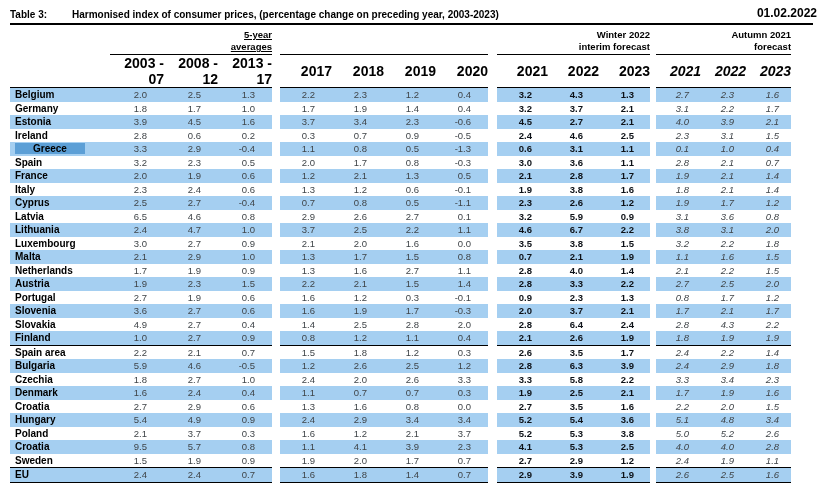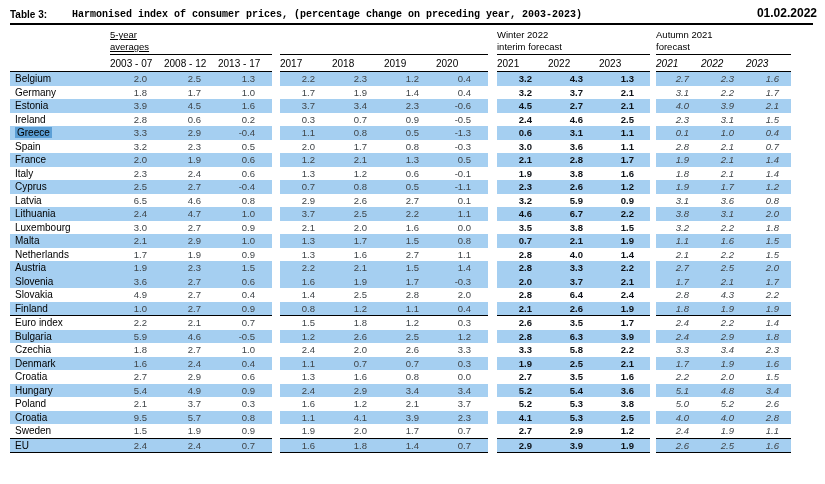--- a/index.html
+++ b/index.html
@@ -6,52 +6,52 @@
   body{
     width:825px;height:484px;background:#fff;overflow:hidden;
     font-family:"Liberation Sans","DejaVu Sans",sans-serif;color:#000;
     -webkit-font-smoothing:antialiased;
   }
   .page{position:relative;padding:6px 8px 0 10px;}
 
   
   .titlebar{display:flex;align-items:flex-end;font-weight:bold;font-size:10px;white-space:nowrap;}
   .tlabel{width:62px;flex:0 0 62px;}
-  .ttitle{flex:1 1 auto;font-family:Liberation Mono, monospace;}
+  .ttitle{flex:1 1 auto;}
   .tdate{margin-left:auto;font-size:12px;}
   .rule{height:2px;background:#000;margin-top:3px;width:803px;}
 
   
   table{border-collapse:collapse;table-layout:fixed;width:781px;margin-top:2px;}
   th,td{padding:0;}
 
-  .grp th{font-size:9.5px;font-weight:normal;text-align:left;vertical-align:bottom;line-height:12px;padding-bottom:1px;height:26px;}
+  .grp th{font-size:9.5px;font-weight:bold;text-align:right;vertical-align:bottom;line-height:12px;padding-bottom:1px;height:26px;}
   .grp .u{text-decoration:underline;}
 
-  .yrs th{font-size:10px;font-weight:normal;height:16px;text-align:left;vertical-align:middle;border-bottom:1.6px solid #000;}
+  .yrs th{font-size:14px;font-weight:bold;height:16px;text-align:right;vertical-align:middle;border-bottom:1.6px solid #000;}
   .yrs th.y{border-top:1.6px solid #000;}
   .yrs th.it{font-style:italic;}
   .yrs th.gap,.grp th.gap{border:none;}
 
   tbody td{height:13.5px;font-size:9.5px;line-height:13.5px;vertical-align:middle;}
-  td.c{font-weight:normal;font-size:10px;padding-left:5px;text-align:left;white-space:nowrap;}
+  td.c{font-weight:bold;font-size:10px;padding-left:5px;text-align:left;white-space:nowrap;}
   td.v{text-align:right;color:#3F4448;}
   td.g1{padding-right:17px;}
   td.g2{padding-right:17px;}
   td.g3{padding-right:16px;}
   td.g4{padding-right:12px;}
   td.w{font-weight:bold;color:#0D1117;}
   td.f{font-style:italic;}
 
   tr.blue td:not(.gap){background:var(--blue,#A5CFF1);}
   td.gap{background:#fff;}
   tr.sep td:not(.gap){border-top:1.6px solid #000;}
   tr.eu td:not(.gap){border-top:1.6px solid #000;border-bottom:1.6px solid #000;}
 
-  .hl{background:var(--hl,#5C9FD6);padding:0 2px;}
+  .hl{background:var(--hl,#5C9FD6);padding:0 18px;}
 </style>
 </head>
 <body>
 
 <div class="page">
 
   <div class="titlebar">
     <span class="tlabel">Table 3:</span>
     <span class="ttitle">Harmonised index of consumer prices, (percentage change on preceding year, 2003-2023)</span>
     <span class="tdate">01.02.2022</span>
@@ -397,20 +397,39 @@
           <td class="v g2">1.4</td>
           <td class="gap"></td>
           <td class="v g3 w">2.8</td>
           <td class="v g3 w">3.3</td>
           <td class="v g3 w">2.2</td>
           <td class="gap"></td>
           <td class="v g4 f">2.7</td>
           <td class="v g4 f">2.5</td>
           <td class="v g4 f">2.0</td>
         </tr>
+        <tr class="">
+          <td class="c">Portugal</td>
+          <td class="v g1">2.7</td>
+          <td class="v g1">1.9</td>
+          <td class="v g1">0.6</td>
+          <td class="gap"></td>
+          <td class="v g2">1.6</td>
+          <td class="v g2">1.2</td>
+          <td class="v g2">0.3</td>
+          <td class="v g2">-0.1</td>
+          <td class="gap"></td>
+          <td class="v g3 w">0.9</td>
+          <td class="v g3 w">2.3</td>
+          <td class="v g3 w">1.3</td>
+          <td class="gap"></td>
+          <td class="v g4 f">0.8</td>
+          <td class="v g4 f">1.7</td>
+          <td class="v g4 f">1.2</td>
+        </tr>
         <tr class="blue">
           <td class="c">Slovenia</td>
           <td class="v g1">3.6</td>
           <td class="v g1">2.7</td>
           <td class="v g1">0.6</td>
           <td class="gap"></td>
           <td class="v g2">1.6</td>
           <td class="v g2">1.9</td>
           <td class="v g2">1.7</td>
           <td class="v g2">-0.3</td>
@@ -455,21 +474,21 @@
           <td class="gap"></td>
           <td class="v g3 w">2.1</td>
           <td class="v g3 w">2.6</td>
           <td class="v g3 w">1.9</td>
           <td class="gap"></td>
           <td class="v g4 f">1.8</td>
           <td class="v g4 f">1.9</td>
           <td class="v g4 f">1.9</td>
         </tr>
         <tr class="sep">
-          <td class="c">Euro index</td>
+          <td class="c">Spain area</td>
           <td class="v g1">2.2</td>
           <td class="v g1">2.1</td>
           <td class="v g1">0.7</td>
           <td class="gap"></td>
           <td class="v g2">1.5</td>
           <td class="v g2">1.8</td>
           <td class="v g2">1.2</td>
           <td class="v g2">0.3</td>
           <td class="gap"></td>
           <td class="v g3 w">2.6</td>

